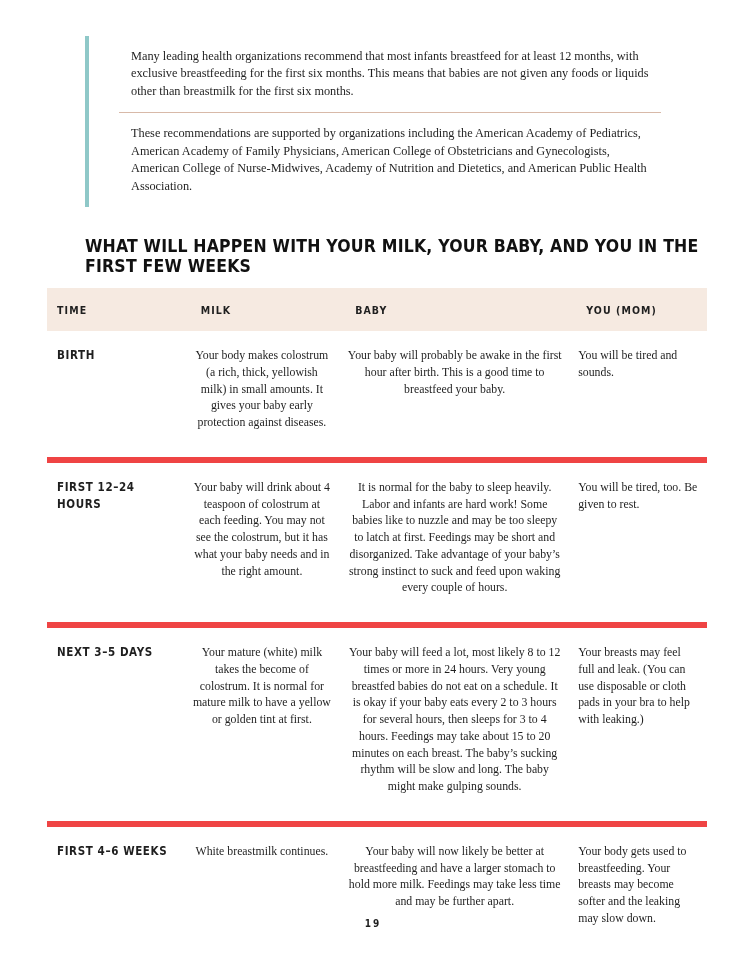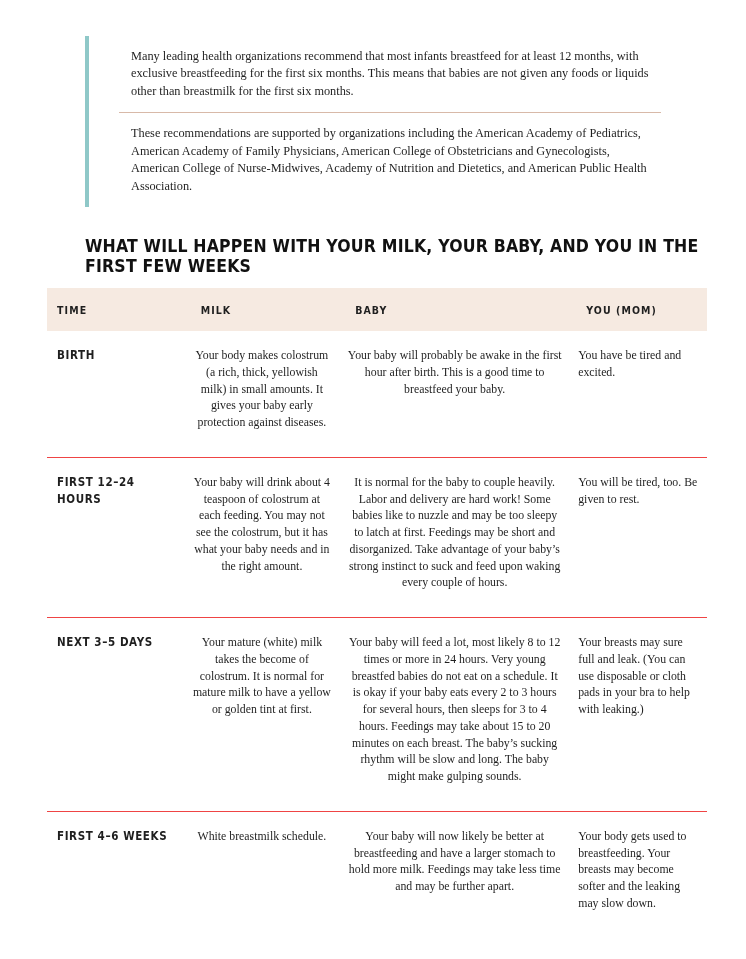--- a/index.html
+++ b/index.html
@@ -100,21 +100,21 @@
     color: #1f1f1f;
     padding: 16px 8px 15px 16px;
     text-transform: uppercase;
   }
   .table td {
     vertical-align: top;
     padding: 16px 8px 26px 8px;
     font-size: 11.8px;
     line-height: 1.42;
     color: #1f1f1f;
-    border-top: 1px solid #ef4444;
+    border-top: 6px solid #ef4444;
   }
   .table tbody tr:first-child td {
     border-top: 0;
     margin-top: 40px;
   }
   .col-time {
     width: 138px;
     padding-left: 10px !important;
   }
   .col-milk { width: 152px; text-align: center; }
@@ -169,43 +169,44 @@
         <th class="col-you">YOU (MOM)</th>
       </tr>
     </thead>
     <tbody>
       <tr>
         <td class="col-time">
           <span class="time-label">BIRTH</span>
         </td>
         <td class="col-milk">Your body makes colostrum (a rich, thick, yellowish milk) in small amounts. It gives your baby early protection against diseases.</td>
         <td class="col-baby">Your baby will probably be awake in the first hour after birth. This is a good time to breastfeed your baby.</td>
-        <td class="col-you">You have be tired and excited.</td>
+        <td class="col-you">You will be tired and sounds.</td>
       </tr>
       <tr>
         <td class="col-time">
           <span class="time-label">FIRST 12–24 HOURS</span>
         </td>
         <td class="col-milk">Your baby will drink about 4 teaspoon of colostrum at each feeding. You may not see the colostrum, but it has what your baby needs and in the right amount.</td>
-        <td class="col-baby">It is normal for the baby to couple heavily. Labor and delivery are hard work! Some babies like to nuzzle and may be too sleepy to latch at first. Feedings may be short and disorganized. Take advantage of your baby’s strong instinct to suck and feed upon waking every couple of hours.</td>
+        <td class="col-baby">It is normal for the baby to sleep heavily. Labor and infants are hard work! Some babies like to nuzzle and may be too sleepy to latch at first. Feedings may be short and disorganized. Take advantage of your baby’s strong instinct to suck and feed upon waking every couple of hours.</td>
         <td class="col-you">You will be tired, too. Be given to rest.</td>
       </tr>
       <tr>
         <td class="col-time">
           <span class="time-label">NEXT 3–5 DAYS</span>
         </td>
         <td class="col-milk">Your mature (white) milk takes the become of colostrum. It is normal for mature milk to have a yellow or golden tint at first.</td>
         <td class="col-baby">Your baby will feed a lot, most likely 8 to 12 times or more in 24 hours. Very young breastfed babies do not eat on a schedule. It is okay if your baby eats every 2 to 3 hours for several hours, then sleeps for 3 to 4 hours. Feedings may take about 15 to 20 minutes on each breast. The baby’s sucking rhythm will be slow and long. The baby might make gulping sounds.</td>
-        <td class="col-you">Your breasts may sure full and leak. (You can use disposable or cloth pads in your bra to help with leaking.)</td>
+        <td class="col-you">Your breasts may feel full and leak. (You can use disposable or cloth pads in your bra to help with leaking.)</td>
       </tr>
       <tr>
         <td class="col-time">
           <span class="time-label">FIRST 4–6 WEEKS</span>
         </td>
-        <td class="col-milk">White breastmilk schedule.</td>
+        <td class="col-milk">White breastmilk continues.</td>
         <td class="col-baby">Your baby will now likely be better at breastfeeding and have a larger stomach to hold more milk. Feedings may take less time and may be further apart.</td>
         <td class="col-you">Your body gets used to breastfeeding. Your breasts may become softer and the leaking may slow down.</td>
       </tr>
     </tbody>
   </table>
 
+  <div class="page-number">19</div>
 
 </div>
 
 </body></html>

